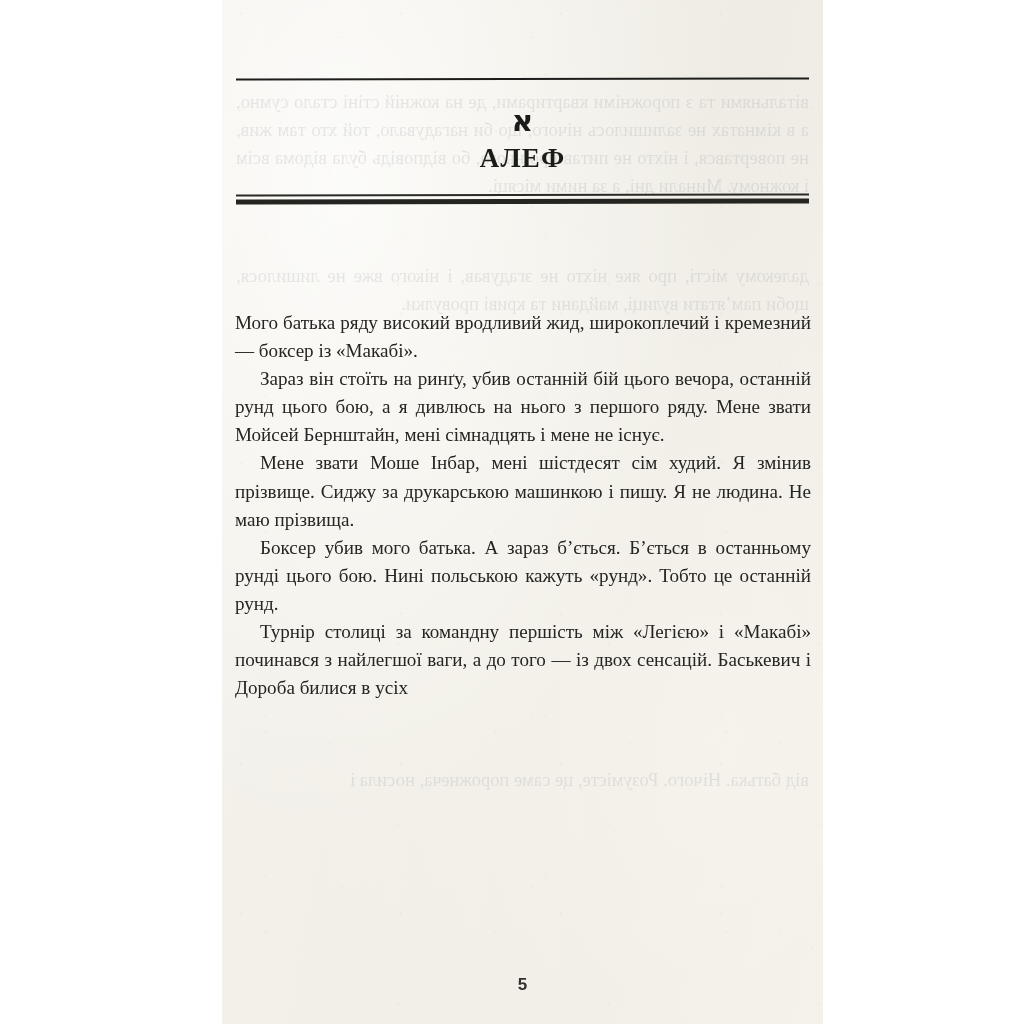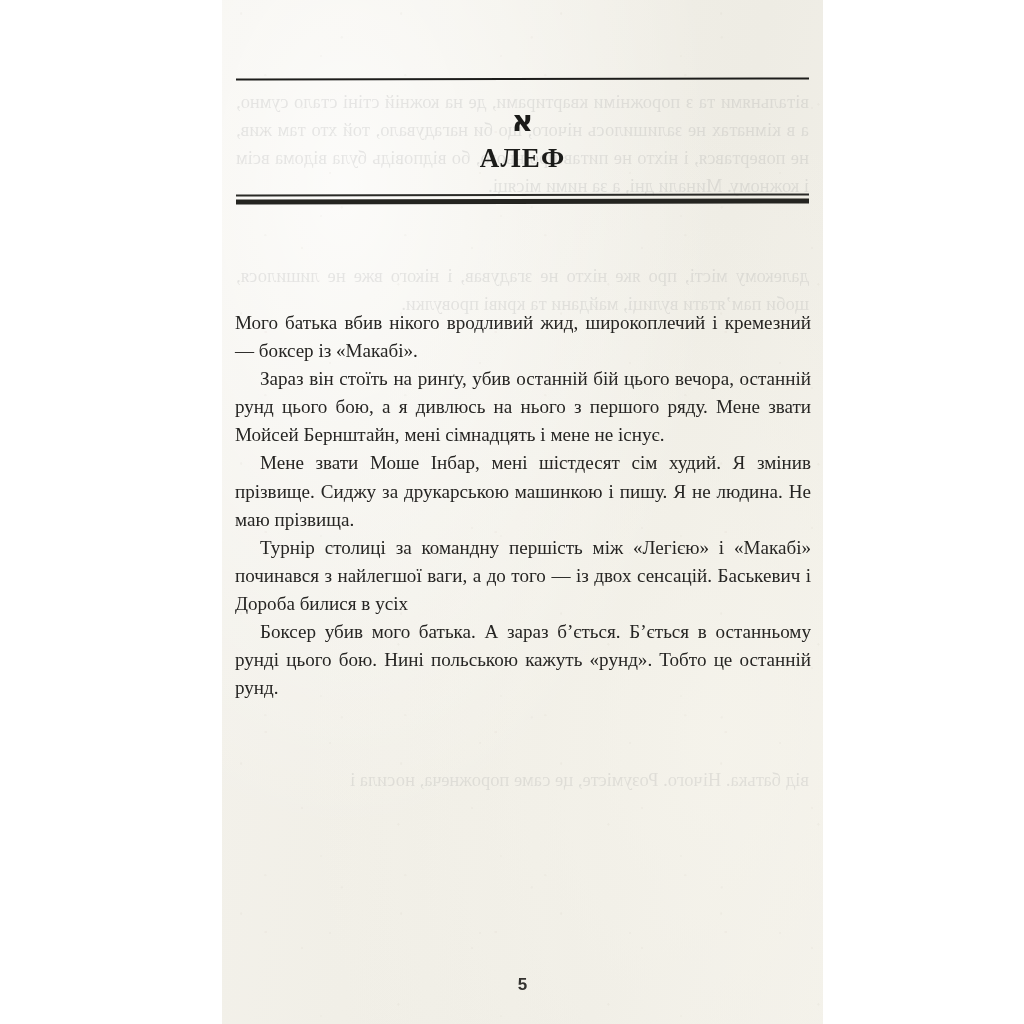--- a/index.html
+++ b/index.html
@@ -171,23 +171,23 @@
       </div>
 
       <div class="rule-bottom-group">
         <div class="rule-thin"></div>
         <div class="rule-gap"></div>
         <div class="rule-thick"></div>
       </div>
     </div>
 
     <div class="body-copy" id="body-copy">
-        <p class="no-indent">Мого батька вбив нікого вродливий жид, широкоплечий і кремезний — боксер із «Макабі».</p>
+        <p class="no-indent">Мого батька ряду високий вродливий жид, широкоплечий і кремезний — боксер із «Макабі».</p>
         <p>Зараз він стоїть на ринґу, убив останній бій цього вечора, останній рунд цього бою, а я дивлюсь на нього з першого ряду. Мене звати Мойсей Бернштайн, мені сімнадцять і мене не існує.</p>
         <p>Мене звати Моше Інбар, мені шістдесят сім худий. Я змінив прізвище. Сиджу за друкарською машинкою і пишу. Я не людина. Не маю прізвища.</p>
+        <p>Боксер убив мого батька. А зараз б’ється. Б’ється в останньому рунді цього бою. Нині польською кажуть «рунд». Тобто це останній рунд.</p>
         <p>Турнір столиці за командну першість між «Легією» і «Макабі» починався з найлегшої ваги, а до того — із двох сенсацій. Баськевич і Дороба билися в усіх</p>
-        <p>Боксер убив мого батька. А зараз б’ється. Б’ється в останньому рунді цього бою. Нині польською кажуть «рунд». Тобто це останній рунд.</p>
       </div>
 
     <div class="folio">5</div>
 
   </div>
 </div>
 
 </body></html>

